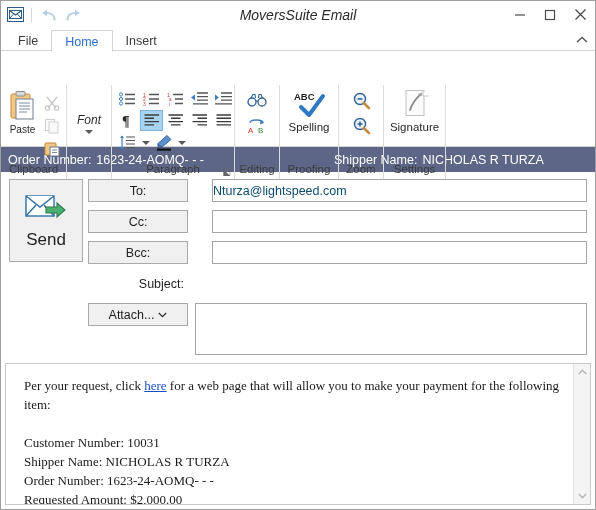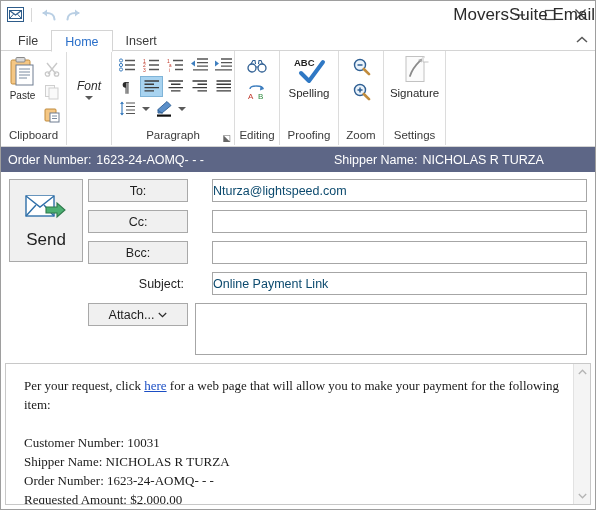--- a/index.html
+++ b/index.html
@@ -61,24 +61,25 @@
   .qat-btn {
     width: 20px;
     height: 20px;
     display: flex;
     align-items: center;
     justify-content: center;
   }
   .win-title {
     position: absolute;
     left: 0; right: 0;
-    text-align: right;
-    font-size: 17px;
+    text-align: center;
+    font-size: 14px;
     color: #2b2b2b;
     pointer-events: none;
+    font-style: italic;
   }
   .win-controls {
     margin-left: auto;
     display: flex;
     align-items: center;
     height: 27px;
   }
   .win-btn {
     width: 30px;
     height: 27px;
@@ -137,20 +138,21 @@
     position: relative;
     z-index: 1;
     margin-top: -1px;
   }
   .group {
     display: flex;
     flex-direction: column;
     border-right: 1px solid #dcdcdc;
     box-sizing: border-box;
     height: 94px;
+    margin-top: 34px;
   }
   .group:last-child { border-right: 1px solid #dcdcdc; }
   .group-body {
     flex: 1;
     display: flex;
     align-items: flex-start;
     padding: 4px 3px 0 3px;
     box-sizing: border-box;
   }
   .group-label {
@@ -733,21 +735,20 @@
       <div class="field-row">
         <div class="lbl-btn">Cc:</div>
         <div class="input"></div>
       </div>
       <div class="field-row">
         <div class="lbl-btn">Bcc:</div>
         <div class="input"></div>
       </div>
       <div class="field-row">
         <div class="lbl-static">Subject:</div>
-        <div class="input">Online Payment Link</div>
       </div>
       <div class="field-row attach-row">
         <div class="lbl-btn attach">
           <span>Attach...</span>
           <svg width="9" height="6" viewBox="0 0 9 6">
               <path d="M0.8 1 L4.5 4.6 L8.2 1" fill="none" stroke="#2b2b2b" stroke-width="1.2"></path>
             </svg>
         </div>
         <div class="attach-box"></div>
       </div>

